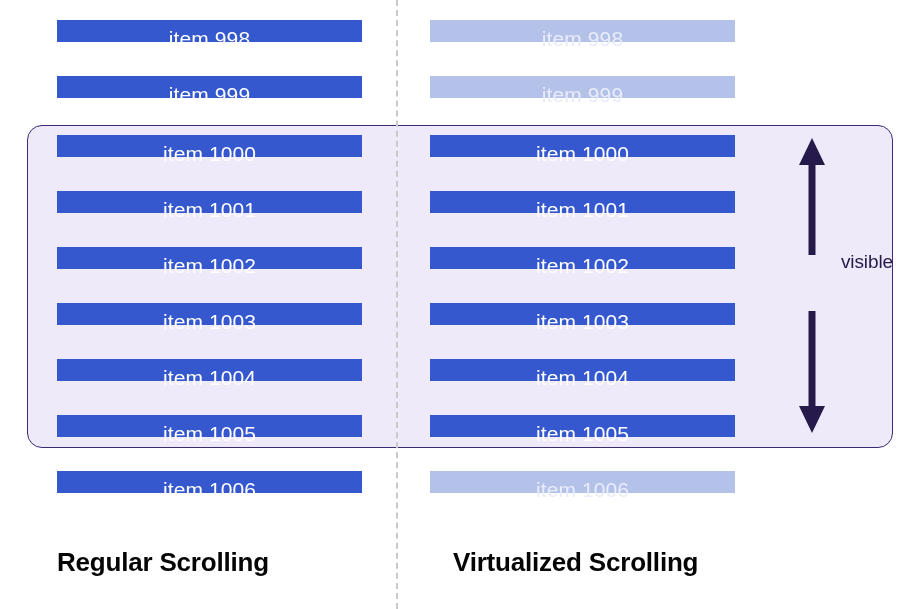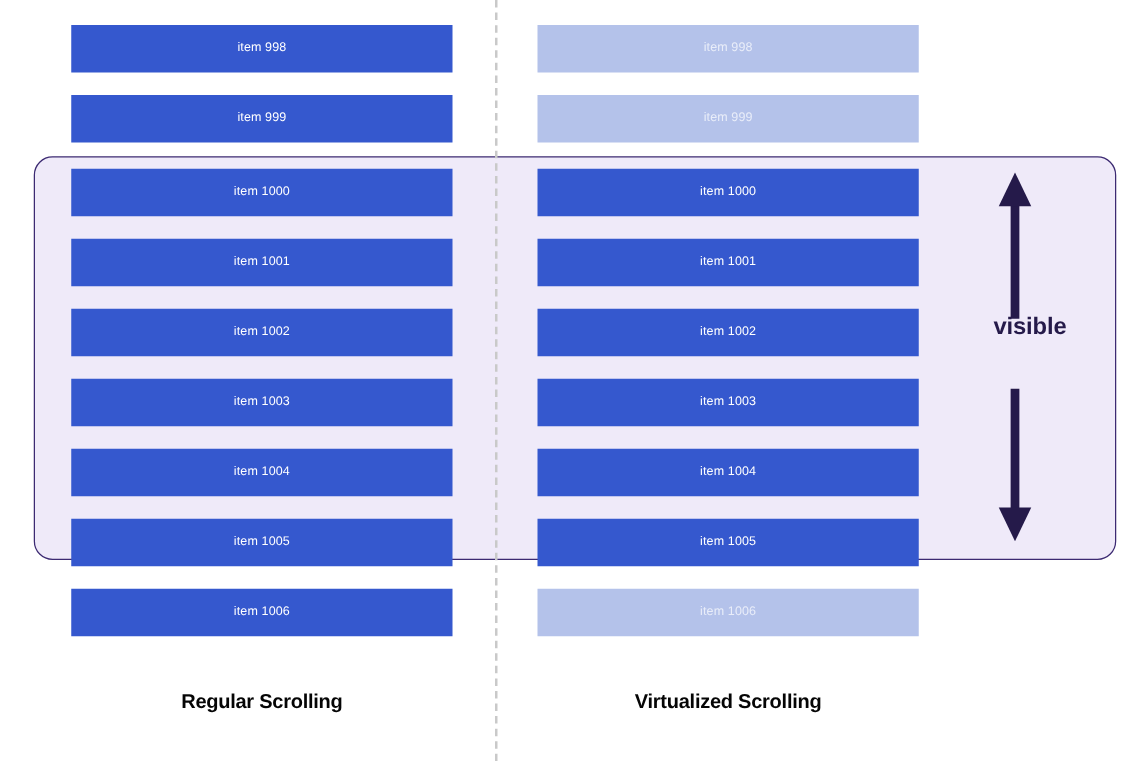--- a/index.html
+++ b/index.html
@@ -54,24 +54,24 @@
     top: 0;
     z-index: 3;
   }
   .column.left  { left: 57px;  width: 305px; }
   .column.right { left: 430px; width: 305px; }
 
   .item {
     position: absolute;
     left: 0;
     width: 305px;
-    height: 38px;
+    height: 22px;
     line-height: 38px;
     text-align: center;
-    font-size: 10px;
+    font-size: 21px;
     letter-spacing: 0.1px;
     box-sizing: border-box;
     white-space: nowrap;
   }
   .item.solid {
     background: #3558ce;
     color: #ffffff;
   }
   .item.faded {
     background: #b4c2ea;
@@ -90,43 +90,42 @@
   .annotation svg {
     position: absolute;
     left: 0;
     top: 0;
   }
   .annotation .ann-label {
     position: absolute;
     left: 0;
     top: 125px;
     width: 138px;
-    text-align: center;
+    text-align: right;
     font-size: 19px;
-    font-weight: bold;
+    font-weight: normal;
     line-height: 24px;
     color: #251a4a;
     letter-spacing: -0.1px;
   }
 
   
   .caption {
     position: absolute;
     top: 549px;
     height: 26px;
     line-height: 26px;
-    font-size: 16px;
+    font-size: 26px;
     font-weight: bold;
     color: #050505;
-    text-align: center;
     letter-spacing: -0.2px;
     z-index: 3;
   }
   .caption.left  { left: 57px;  width: 305px; }
-  .caption.right { left: 430px; width: 305px; }
+  .caption.right { left: 453px; width: 305px; }
 </style>
 </head>
 <body>
 
 <div id="stage">
 
   <div class="viewport-box"></div>
 
   <div class="divider"></div>
 

